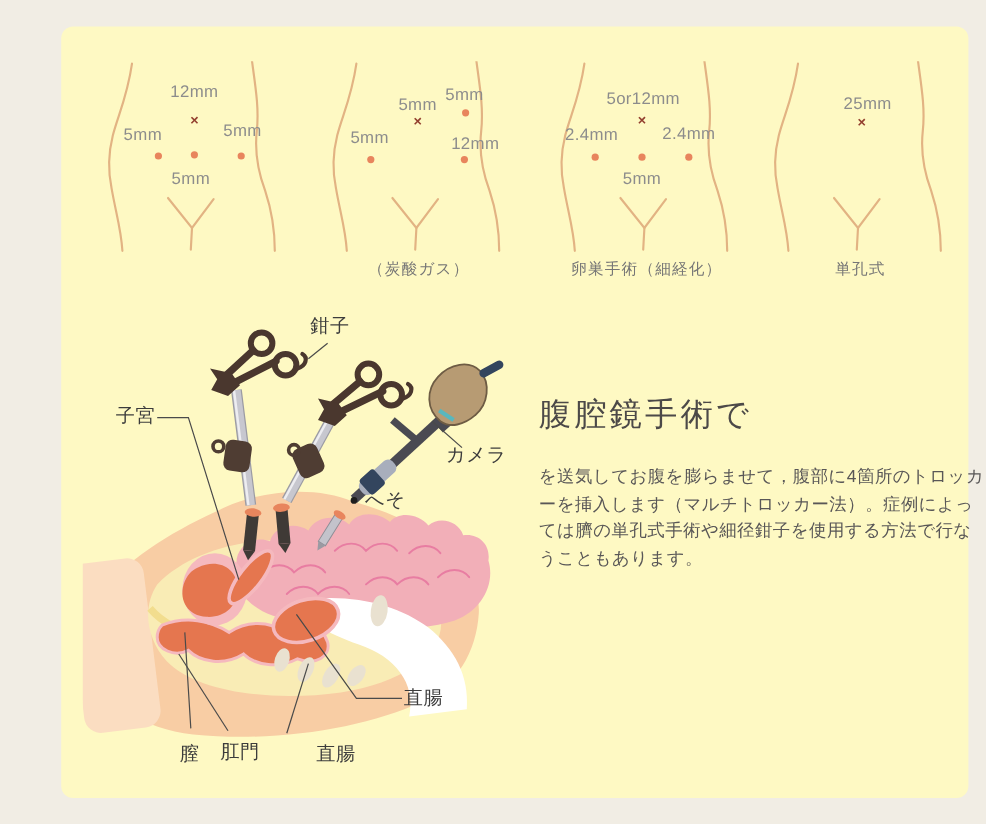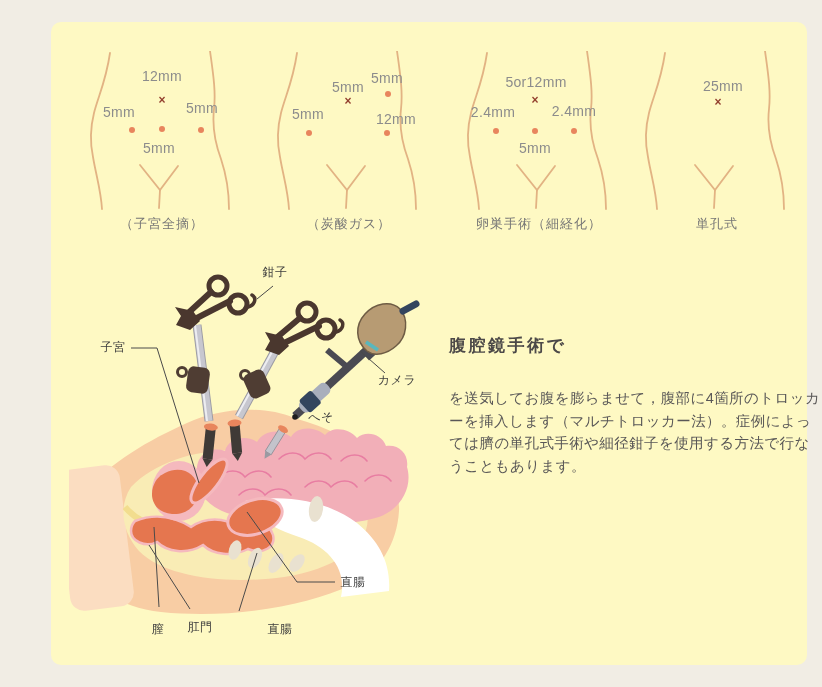--- a/index.html
+++ b/index.html
@@ -15,25 +15,25 @@
   .figure{position:absolute;width:180px;height:200px;top:23px;}
   .figure svg.torso{position:absolute;left:10px;top:6px;}
   .mlabel{position:absolute;transform:translate(-50%,-50%);font-size:14px;color:#8C8C8C;white-space:nowrap;letter-spacing:.3px;}
   .dot{position:absolute;width:6px;height:6px;border-radius:50%;background:#E8855D;transform:translate(-50%,-50%);}
   .xmark{position:absolute;transform:translate(-50%,-50%);font-size:12px;font-weight:bold;color:#93402F;line-height:1;}
   .caption{position:absolute;top:170px;left:0;width:100%;text-align:center;font-size:13px;color:#767676;letter-spacing:1px;}
 
   
   .illus{position:absolute;left:18px;top:233px;width:370px;height:404px;}
   .illus svg{position:absolute;left:0;top:0;}
-  .alabel{position:absolute;transform:translate(-50%,-50%);font-size:12px;color:#3C3C3C;white-space:nowrap;letter-spacing:.5px;}
+  .alabel{position:absolute;transform:translate(-50%,-50%);font-size:16px;color:#3C3C3C;white-space:nowrap;letter-spacing:.5px;}
 
   
   .textcol{position:absolute;left:398px;top:306px;width:374px;}
-  .title{margin:0 0 24px 0;font-size:17px;font-weight:700;color:#4C4948;line-height:35px;letter-spacing:2.5px;}
+  .title{margin:0 0 24px 0;font-size:27px;font-weight:400;color:#4C4948;line-height:35px;letter-spacing:2.5px;}
   .para{margin:0;font-size:14.5px;line-height:22.5px;color:#595757;letter-spacing:.4px;}
 </style>
 </head>
 <body>
 
 <div class="canvas">
   <div class="panel">
 
     <div class="figure" style="left:21px;">
       <svg class="torso" width="160" height="160" viewBox="0 0 160 160">
@@ -48,21 +48,20 @@
         <use href="#torso-shape"></use>
       </svg>
       <span class="mlabel" style="left:90px;top:31px">12mm</span>
       <span class="xmark" style="left:90px;top:55px">×</span>
       <span class="mlabel" style="left:47px;top:67px">5mm</span>
       <span class="mlabel" style="left:130px;top:63px">5mm</span>
       <span class="dot" style="left:60px;top:85px"></span>
       <span class="dot" style="left:90px;top:84px"></span>
       <span class="dot" style="left:129px;top:85px"></span>
       <span class="mlabel" style="left:87px;top:103px">5mm</span>
-      <div class="caption">（子宮全摘）</div>
     </div>
 
     <div class="figure" style="left:208px;">
       <svg class="torso" width="160" height="160" viewBox="0 0 160 160">
         <use href="#torso-shape"></use>
       </svg>
       <span class="mlabel" style="left:89px;top:42px">5mm</span>
       <span class="xmark" style="left:89px;top:56px">×</span>
       <span class="mlabel" style="left:128px;top:33px">5mm</span>
       <span class="dot" style="left:129px;top:49px"></span>

